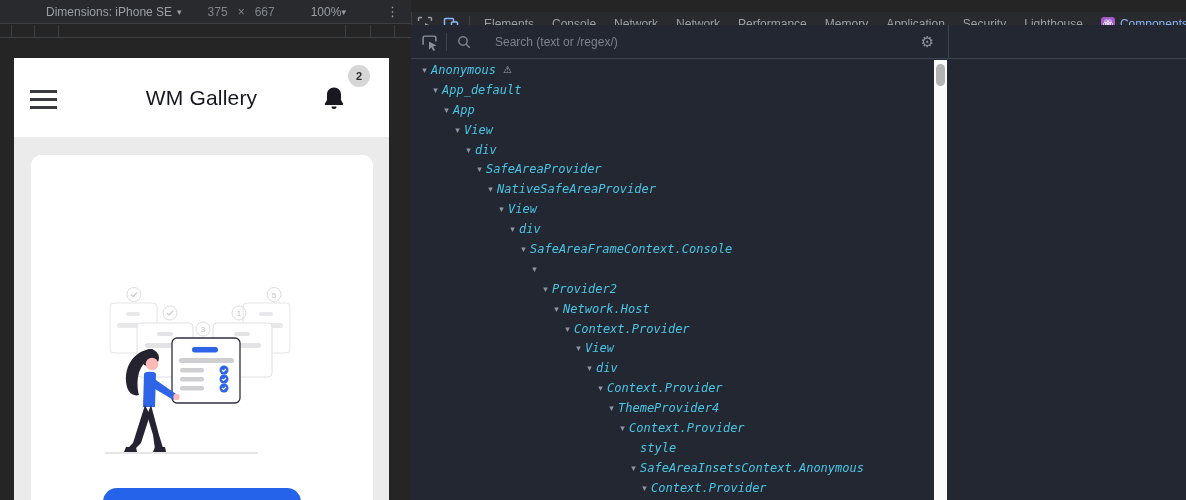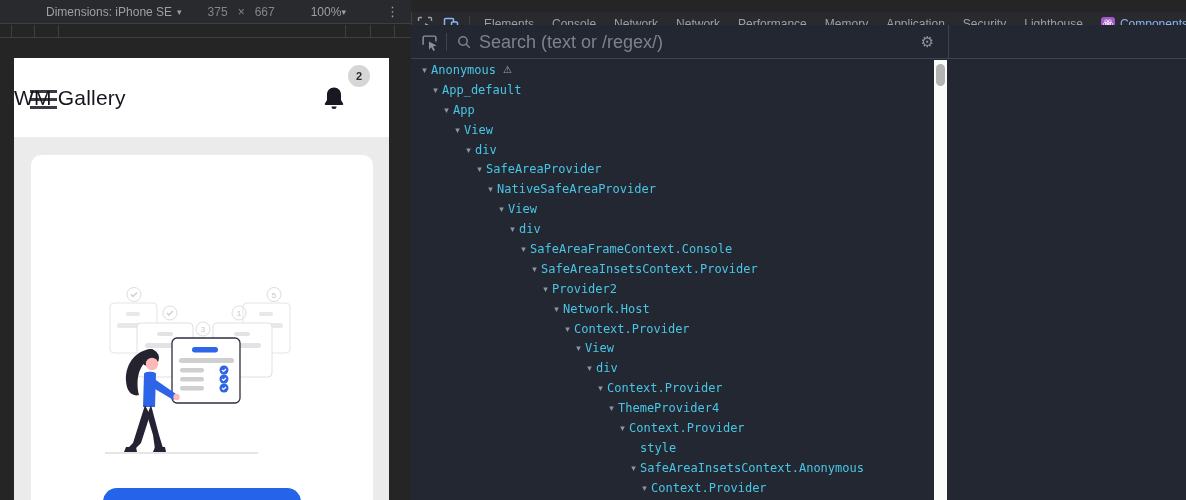--- a/index.html
+++ b/index.html
@@ -23,21 +23,21 @@
   
   .ruler-strip{ position:absolute; left:0; top:25px; width:411px; height:13px; border-bottom:1px solid #3c4043; }
   .ruler-strip .tick{ position:absolute; top:0; width:1px; height:13px; background:#3c4043; }
 
   
   .phone{ position:absolute; left:14px; top:58px; width:375px; height:442px; background:#fff; overflow:hidden; }
   .phone-header{ position:relative; height:79px; background:#fff; }
   .hamburger{ position:absolute; left:16px; top:32px; width:27px; cursor:pointer; }
   .hamburger .bar{ height:2.5px; background:#3a3a42; margin-bottom:5.5px; }
   .hamburger .bar:last-child{ margin-bottom:0; }
-  .phone-title{ position:absolute; left:0; right:0; top:28px; font-size:21px; color:#15151e; font-weight:500; letter-spacing:.2px; }
+  .phone-title{ position:absolute; left:0; right:0; top:28px; text-align:center; font-size:21px; color:#15151e; font-weight:500; letter-spacing:.2px; }
   .bell{ position:absolute; left:307px; top:27px; width:26px; height:28px; cursor:pointer; }
   .badge{ position:absolute; left:334px; top:7px; width:22px; height:22px; border-radius:50%; background:#d6d6d6;
           display:flex; align-items:center; justify-content:center; font-size:11px; font-weight:700; color:#2c2c2c; }
   .phone-body{ position:absolute; left:0; top:79px; right:0; bottom:0; background:#ebebeb; }
   .card{ position:absolute; left:17px; top:18px; width:342px; height:400px; background:#fff; border-radius:10px; }
   .illustration{ position:absolute; left:72px; top:132px; width:194px; height:168px; }
   .cta-button{ position:absolute; left:72px; top:333px; width:198px; height:46px; border-radius:14px; background:#2563eb; border:none; cursor:pointer; }
 
   
   .tabbar{
@@ -51,29 +51,29 @@
   .tab-components{ position:relative; display:flex; align-items:center; gap:5px; padding:0 9px; height:25px; color:#8ab4f8; cursor:pointer; flex:none; }
   .tab-components .underline{ position:absolute; left:2px; right:2px; bottom:0; height:2.5px; background:#5c8df5; }
   .react-logo{ width:14px; height:14px; border-radius:3px; background:#a25ac8; display:flex; align-items:center; justify-content:center; flex:none; }
 
   
   .react-panel{ position:absolute; left:411px; top:25px; width:775px; height:475px; background:#232731; }
   .rp-toolbar{ position:absolute; left:0; top:0; width:775px; height:34px; border-bottom:1px solid #3d4350; }
   .rp-toolbar-left{ position:absolute; left:0; top:0; width:537px; height:34px; display:flex; align-items:center; padding:0 14px 0 10px; }
   .rp-divider-v{ position:absolute; left:537px; top:0; width:1px; height:34px; background:#3d4350; }
   .rp-sep{ width:1px; height:18px; background:#3d4350; margin:0 10px 0 8px; }
-  .search-input{ flex:1; background:transparent; border:none; outline:none; color:#5eead4; font-size:18px; margin-left:8px; font-family:"Liberation Sans",sans-serif; }
+  .search-input{ flex:1; background:transparent; border:none; outline:none; color:#5eead4; font-size:12px; margin-left:24px; font-family:"Liberation Sans",sans-serif; }
   .search-input::placeholder{ color:#7c828e; }
   .gear{ color:#8b919c; font-size:15px; cursor:pointer; }
 
   .tree{ position:absolute; left:0; top:35px; width:523px; height:440px; overflow:hidden; }
   .trow{ height:19.9px; display:flex; align-items:center; cursor:pointer; white-space:nowrap; }
   .trow .arrow{ width:13px; flex:none; color:#8b95a5; font-size:9px; text-align:center; }
   .trow .spacer{ width:13px; flex:none; }
-  .trow .cname{ font-family:"DejaVu Sans Mono", monospace; font-size:12px; color:#49c6e6; }
+  .trow .cname{ font-family:"DejaVu Sans Mono", monospace; font-size:12px; color:#49c6e6;font-style:italic; }
   .trow .warn{ margin-left:7px; color:#9aa0a6; font-size:10px; }
 
   .rp-scrollbar{ position:absolute; left:523px; top:35px; width:13px; height:440px; background:#fafafa; }
   .rp-thumb{ position:absolute; left:2px; top:4px; width:9px; height:22px; border-radius:5px; background:#b3b3b3; cursor:pointer; }
   .rp-right{ position:absolute; left:537px; top:35px; width:238px; height:440px; background:#232731; }
 
   svg{ display:block; }
 </style>
 </head>
 <body>
@@ -289,21 +289,20 @@
       <div class="trow" style="padding-left: 95px;">
         <span class="arrow">▾</span>
         <span class="cname">div</span>
       </div>
       <div class="trow" style="padding-left: 106px;">
         <span class="arrow">▾</span>
         <span class="cname">SafeAreaFrameContext.Console</span>
       </div>
       <div class="trow" style="padding-left: 117px;">
         <span class="arrow">▾</span>
-        <span class="cname">SafeAreaInsetsContext.Provider</span>
       </div>
       <div class="trow" style="padding-left: 128px;">
         <span class="arrow">▾</span>
         <span class="cname">Provider2</span>
       </div>
       <div class="trow" style="padding-left: 139px;">
         <span class="arrow">▾</span>
         <span class="cname">Network.Host</span>
       </div>
       <div class="trow" style="padding-left: 150px;">

